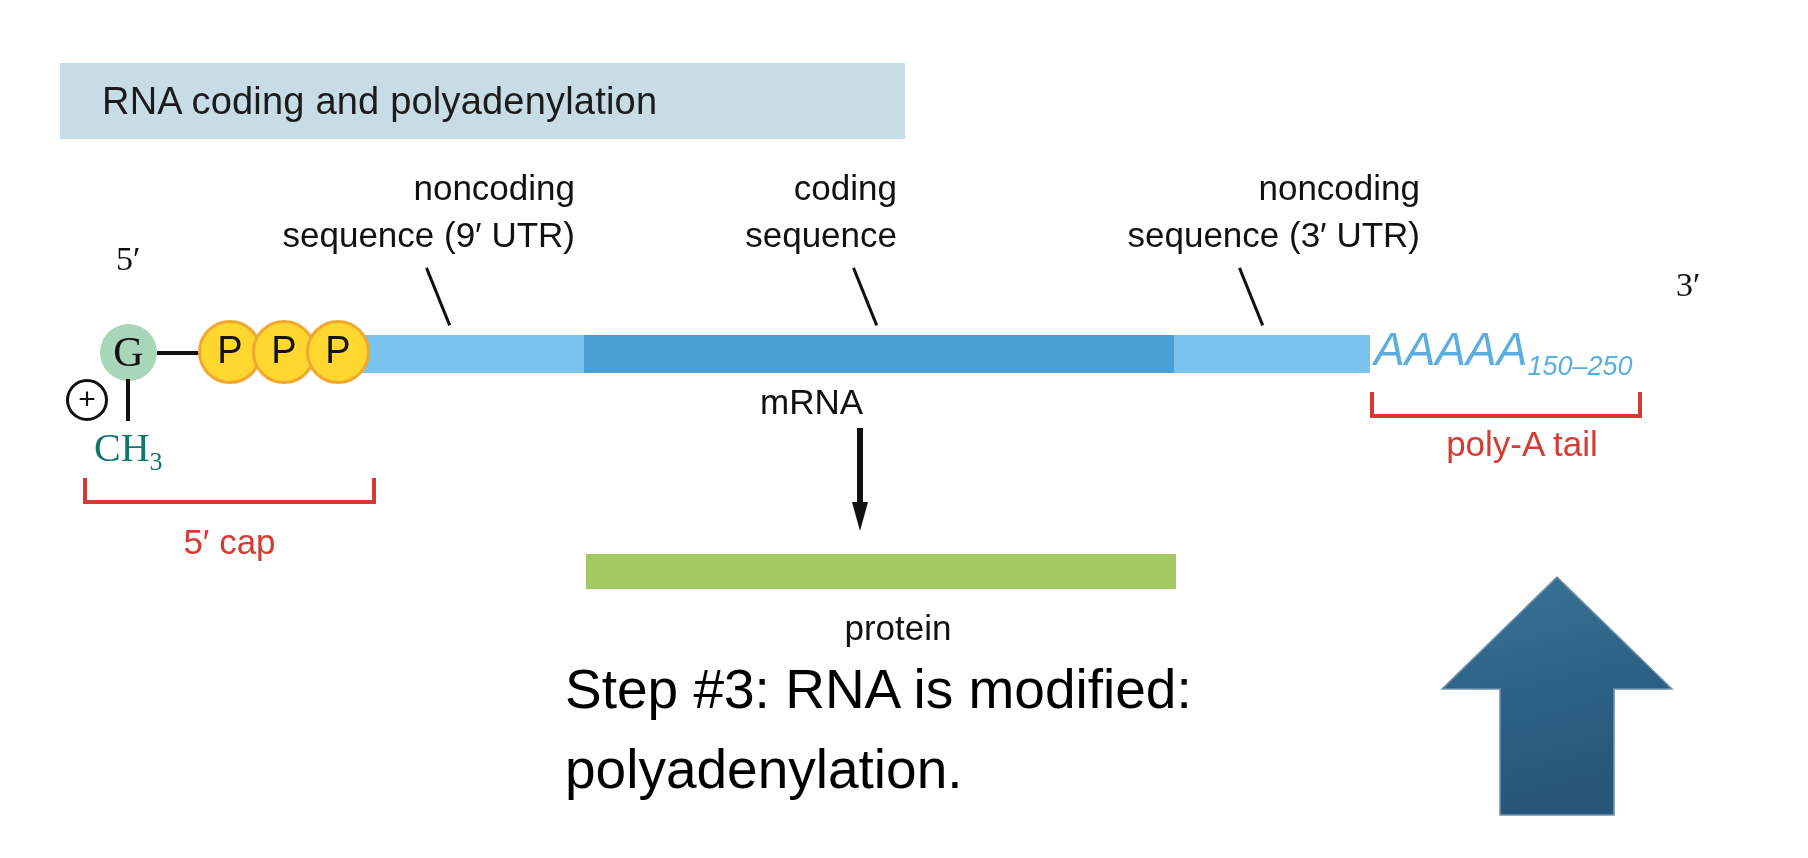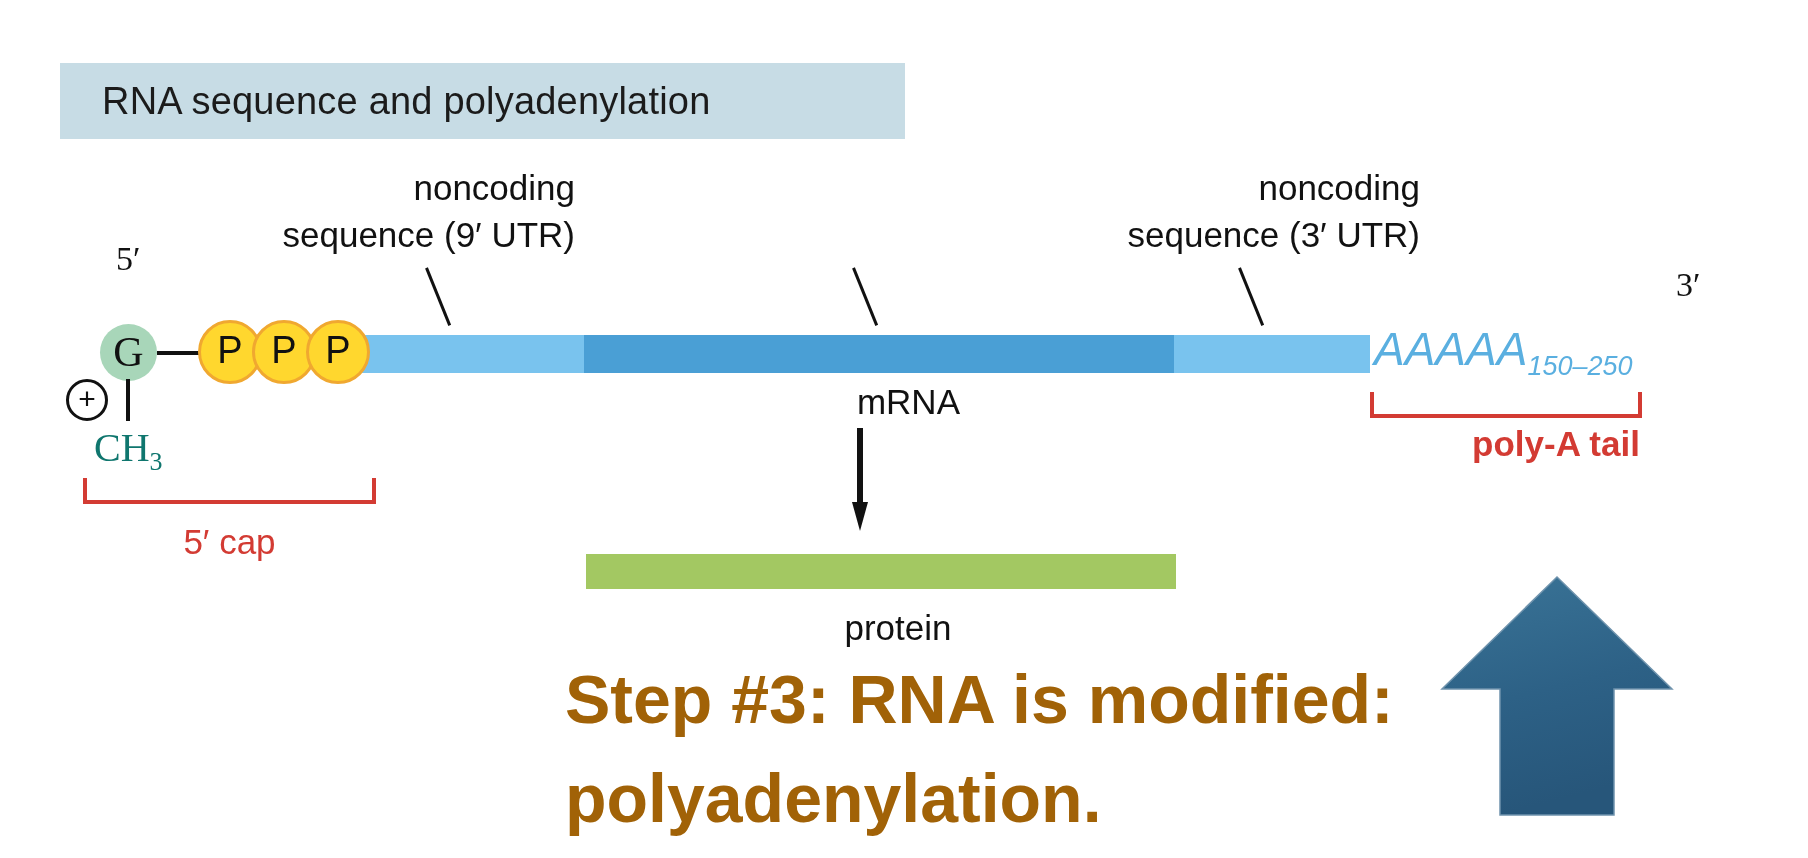--- a/index.html
+++ b/index.html
@@ -170,21 +170,21 @@
   #bracket-cap  { left: 83px;   top: 478px; width: 293px; height: 26px; }
   #bracket-polya{ left: 1370px; top: 392px; width: 272px; height: 26px; }
 
   .bracket-label {
     text-align: center;
     font-size: 35px;
     color: #d33b33;
     white-space: nowrap;
   }
   #label-5cap  { left: 83px;   top: 522px; width: 293px; }
-  #label-polya { left: 1388px; top: 424px; width: 336px; font-weight: bold; }
+  #label-polya { left: 1354px; top: 424px; width: 336px; }
 
   
   #polya-letters {
     left: 1374px;
     top: 326px;
     font-size: 46px;
     color: #5aafe0;
     white-space: nowrap;
     line-height: 1;
     font-style: italic;
@@ -199,21 +199,21 @@
     font-family: "Liberation Serif", serif;
     font-size: 34px;
     color: #111111;
   }
 
   
   #label-mrna {
     left: 760px;
     top: 382px;
     width: 200px;
-    text-align: right;
+    text-align: left;
     font-size: 35px;
     color: #111111;
   }
   #translate-arrow {
     left: 852px;
     top: 428px;
     width: 16px;
     height: 105px;
   }
   #protein-bar {
@@ -230,46 +230,50 @@
     text-align: center;
     font-size: 35px;
     color: #111111;
   }
 
   
   #annotation {
     left: 565px;
     top: 650px;
     width: 860px;
-    font-size: 68px;
-    font-weight: bold;
+    font-size: 55px;
+    font-weight: normal;
     line-height: 1.45;
-    color: #a16207;
+    color: #000000;
   }
 
   
   #big-arrow {
     left: 1440px;
     top: 575px;
     width: 234px;
     height: 242px;
   }
 </style>
 </head>
 <body>
 
 <div id="stage">
 
   <div class="abs" id="title-banner">
-    <div id="title-text">RNA sequence and polyadenylation</div>
+    <div id="title-text">RNA coding and polyadenylation</div>
   </div>
 
   <div class="abs callout" id="label-5utr">
     <div>noncoding</div>
     <div>sequence (9′ UTR)</div>
+  </div>
+  <div class="abs callout" id="label-coding">
+    <div>coding</div>
+    <div>sequence</div>
   </div>
   <div class="abs callout" id="label-3utr">
     <div>noncoding</div>
     <div>sequence (3′ UTR)</div>
   </div>
 
   <div class="abs leader" id="leader-5utr"></div>
   <div class="abs leader" id="leader-coding"></div>
   <div class="abs leader" id="leader-3utr"></div>
 

